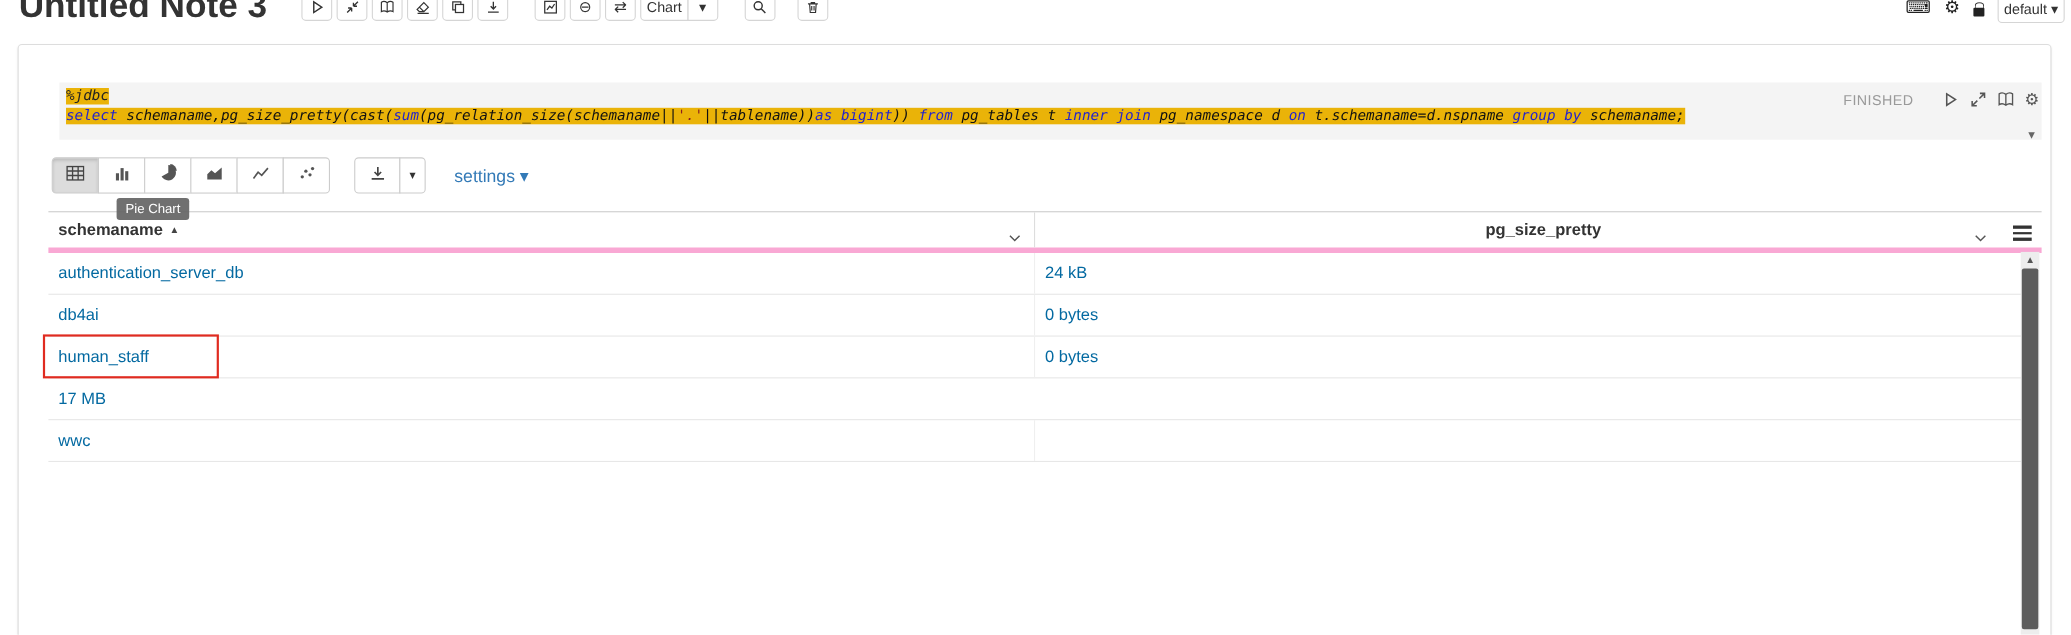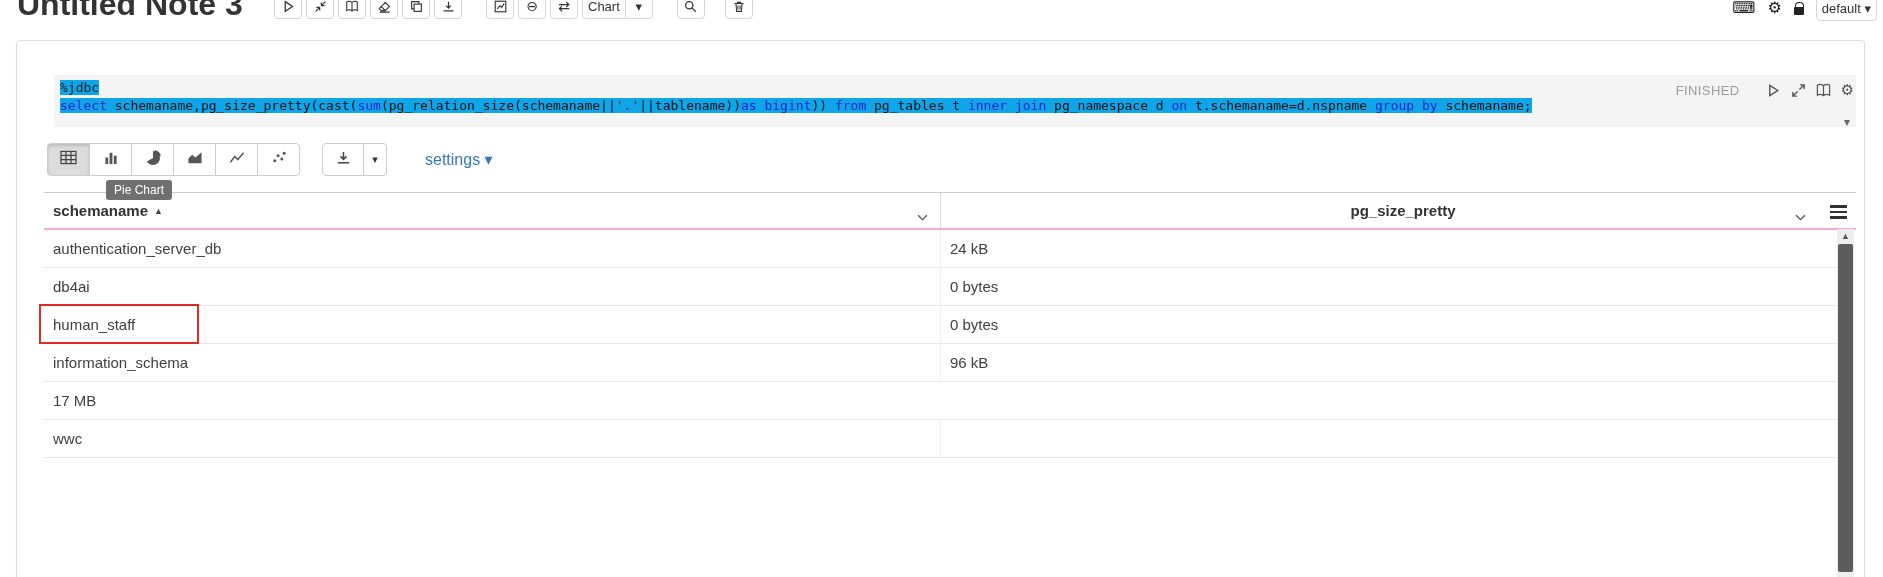--- a/index.html
+++ b/index.html
@@ -27,62 +27,62 @@
 
   
   .panel { position:absolute; left:16px; top:40px; width:1849px; height:610px;
            background:#fff; border:1px solid #ddd; border-radius:4px;
            box-shadow:0 1px 2px rgba(0,0,0,0.05); }
 
   
   .editor { position:absolute; left:37px; top:34px; width:1802px; height:52px;
             background:#f4f4f4; padding:4px 6px; overflow:hidden; cursor:text; }
   .code-line { font-family:"DejaVu Sans Mono", monospace; font-size:13px; line-height:18px; white-space:pre; }
-  .sel { background:#0ea5e9; }
+  .sel { background:#eab308;font-style:italic; }
   .kw { color:#2424cc; } .pl { color:#111; } .st { color:#8a1f1f; } .magic { color:#222; }
 
   .para-controls { position:absolute; top:40px; right:10px; display:flex; align-items:center; }
   .status-text { color:#9a9a9a; font-size:13px; letter-spacing:0.4px; margin-right:16px; }
   .pico { margin-left:10px; cursor:pointer; display:flex; align-items:center; color:#555; }
   .para-caret { position:absolute; top:74px; right:14px; font-size:12px; color:#666; cursor:pointer; }
 
   
   .display-bar { position:absolute; left:30px; top:102px; display:flex; align-items:center; }
   .chart-group { display:flex; }
   .cbtn { width:43px; height:33px; background:#fff; border:1px solid #ccc; margin-left:-1px;
           display:flex; align-items:center; justify-content:center; cursor:pointer; }
   .cbtn:first-child { margin-left:0; border-radius:4px 0 0 4px; }
   .cbtn:last-child { border-radius:0 4px 4px 0; }
   .cbtn.active { background:#dcdcdc; box-shadow:inset 0 2px 3px rgba(0,0,0,0.15); }
   .dl-group { display:flex; margin-left:22px; }
   .dl-main { width:42px; border-radius:4px 0 0 4px; margin-left:0; }
   .dl-caret { width:24px; border-radius:0 4px 4px 0; font-size:11px; color:#333; }
-  .settings-link { margin-left:38px; color:#337ab7; font-size:16px; cursor:pointer; white-space:nowrap; }
+  .settings-link { margin-left:26px; color:#337ab7; font-size:16px; cursor:pointer; white-space:nowrap; }
 
   
   .tooltip { position:absolute; left:106px; top:180px; background:rgba(100,100,100,0.92); color:#fff;
              font-size:12px; padding:3px 8px; border-radius:3px; z-index:8; white-space:nowrap; }
 
   
   .result { position:absolute; left:27px; top:151px; width:1812px; }
-  .thead { display:flex; height:38px; border-top:1px solid #ccc; border-bottom:2px solid #f9a8d4;
+  .thead { display:flex; height:38px; border-top:1px solid #ccc; border-bottom:5px solid #f9a8d4;
            align-items:stretch; font-weight:bold; font-size:15px; background:#fff; position:relative; }
   .hcol { display:flex; align-items:center; padding-left:9px; position:relative; cursor:pointer; }
   .hcol1 { width:897px; border-right:1px solid #ddd; }
   .hcol2 { flex:1;justify-content:center; }
   .sort-asc { font-size:9px; margin-left:6px; color:#444; }
   .fchev { position:absolute; top:14px; cursor:pointer; }
   .hcol1 .fchev { right:12px; }
   .hcol2 .fchev { right:50px; }
   .hamburger { position:absolute; right:4px; top:8px; width:26px; height:22px; display:flex;
                flex-direction:column; justify-content:center; gap:3px; cursor:pointer; }
   .hamburger span { display:block; width:17px; height:2.5px; background:#333; margin-left:4px; }
 
   .tbody { width:1794px; }
-  .trow { display:flex; height:38px; border-bottom:1px solid #e7e7e7; align-items:stretch; font-size:15px; color:#404040; }
+  .trow { display:flex; height:38px; border-bottom:1px solid #e7e7e7; align-items:stretch; font-size:15px; color:#0369a1; }
   .c1 { width:897px; padding-left:9px; border-right:1px solid #efefef; display:flex; align-items:center; }
   .c2 { flex:1; padding-left:9px; display:flex; align-items:center; }
 
   
   .red-box { position:absolute; left:39px; top:304px; width:160px; height:40px;
              border:2px solid #e02b20; z-index:9; pointer-events:none; }
 
   
   .vscroll { position:absolute; left:1837px; top:229px; width:17px; height:348px; background:#ededed; }
   .vs-up { position:absolute; top:2px; left:0; width:17px; text-align:center; font-size:9px; color:#555; cursor:pointer; }
@@ -307,24 +307,20 @@
       </div>
       <div class="trow">
         <div class="c1">db4ai</div>
         <div class="c2">0 bytes</div>
       </div>
       <div class="trow">
         <div class="c1">human_staff</div>
         <div class="c2">0 bytes</div>
       </div>
       <div class="trow">
-        <div class="c1">information_schema</div>
-        <div class="c2">96 kB</div>
-      </div>
-      <div class="trow">
         <div class="c2">17 MB</div>
       </div>
       <div class="trow">
         <div class="c1">wwc</div>
       </div>
     </div>
   </div>
 </div>
 
 <div class="tooltip">Pie Chart</div>

